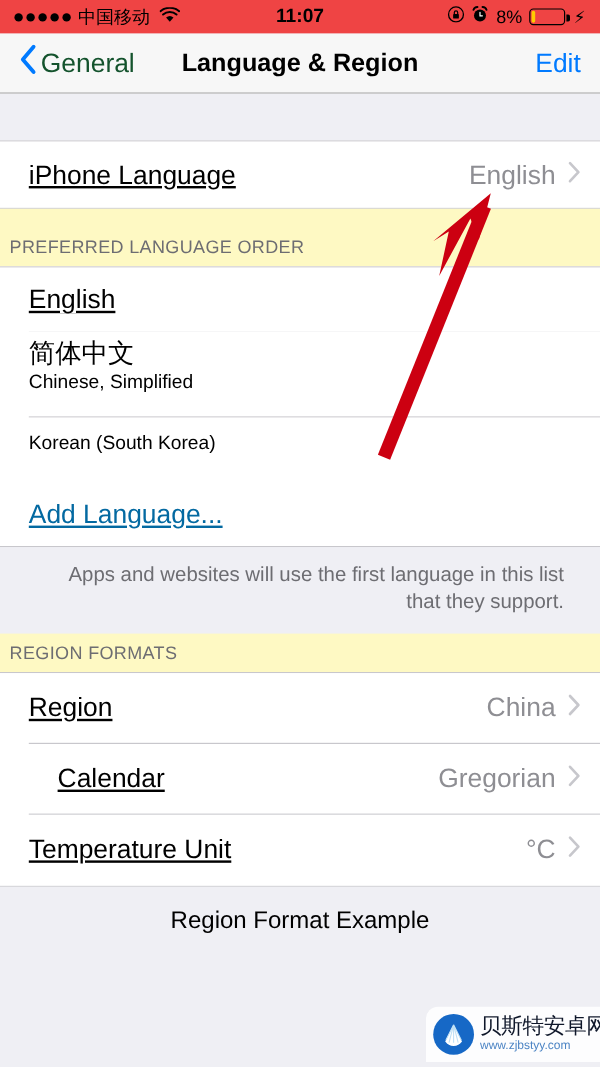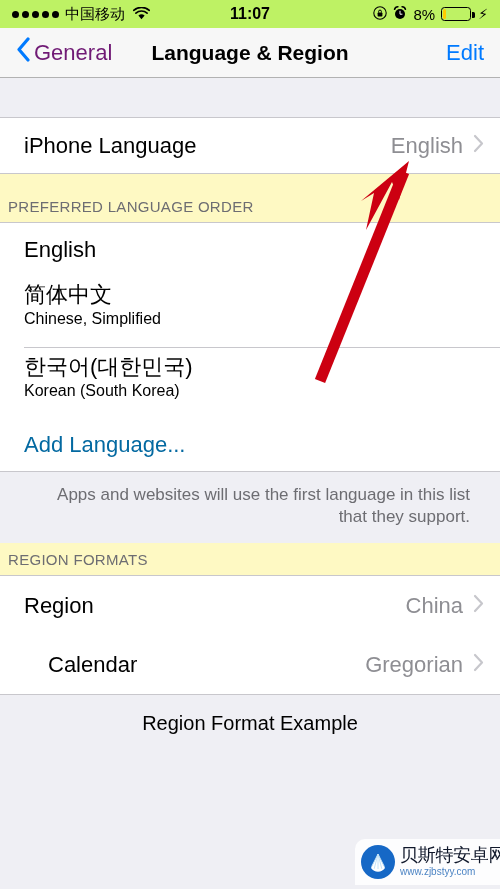--- a/index.html
+++ b/index.html
@@ -15,21 +15,21 @@
   #screen {
     position:relative;
     width:500px; height:889px;
     background:#EFEFF4;
   }
 
   
   .status-bar {
     position:relative;
     height:28px;
-    background:#bef264;
+    background:#ef4444;
     display:flex;
     align-items:center;
     padding:0 12px;
     font-size:15px;
     color:#000;
   }
   .status-left { display:flex; align-items:center; gap:6px; }
   .signal-dots { display:flex; gap:3px; align-items:center; }
   .signal-dots i {
     width:7px; height:7px; border-radius:50%;
@@ -79,21 +79,21 @@
   .nav-bar {
     position:relative;
     height:50px;
     background:#F7F7F7;
     border-bottom:0.5px solid #B2B2B2;
     display:flex; align-items:center;
     padding:0 16px;
   }
   .nav-back {
     display:flex; align-items:center; gap:3px;
-    color:#701a75; font-size:22px;
+    color:#14532d; font-size:22px;
     cursor:pointer;
   }
   .chev-back { display:block; }
   .nav-title {
     position:absolute; left:0; right:0;
     text-align:center;
     font-size:21px; font-weight:bold;
     color:#000;
     pointer-events:none;
   }
@@ -122,20 +122,21 @@
   }
   .row .sep {
     position:absolute;
     left:24px; right:0; bottom:0;
     height:0.5px;
     background:#C8C7CC;
   }
   .row-label {
     font-size:22px; color:#000;
     flex:1;
+    text-decoration:underline;
   }
   .row-value {
     font-size:22px; color:#8E8E93;
     margin-right:10px;
   }
   .chev {
     color:#C7C7CC;
     display:block;
     flex:none;
   }
@@ -316,21 +317,20 @@
       <span class="sep"></span>
     </div>
 
     <div class="row two-line">
       <span class="lang-native">简体中文</span>
       <span class="lang-english">Chinese, Simplified</span>
       <span class="sep"></span>
     </div>
 
     <div class="row two-line">
-      <span class="lang-native">한국어(대한민국)</span>
       <span class="lang-english">Korean (South Korea)</span>
     </div>
 
     <div class="row link" style="min-height:51px;">
       <span class="row-label">Add Language...</span>
     </div>
   </div>
 
   <div class="section-footer">Apps and websites will use the first language in this list that they support.</div>
 
@@ -353,20 +353,29 @@
       <span class="row-label">Calendar</span>
       <span class="row-value">Gregorian</span>
       <span class="chev">
         <svg width="11" height="19" viewBox="0 0 11 19">
           <path d="M2 2 L9 9.5 L2 17" fill="none" stroke="#C7C7CC" stroke-width="2.2" stroke-linecap="round" stroke-linejoin="round"></path>
         </svg>
       </span>
       <span class="sep"></span>
     </div>
 
+    <div class="row" style="min-height:59px;">
+      <span class="row-label">Temperature Unit</span>
+      <span class="row-value">°C</span>
+      <span class="chev">
+        <svg width="11" height="19" viewBox="0 0 11 19">
+          <path d="M2 2 L9 9.5 L2 17" fill="none" stroke="#C7C7CC" stroke-width="2.2" stroke-linecap="round" stroke-linejoin="round"></path>
+        </svg>
+      </span>
+    </div>
   </div>
 
   <div class="region-example">
     <div class="title">Region Format Example</div>
   </div>
 
   <svg class="arrow-overlay" viewBox="0 0 500 889">
 
     <path d="M320 381 L404 172" stroke="#CC0011" stroke-width="11" stroke-linecap="butt" fill="none"></path>
 

